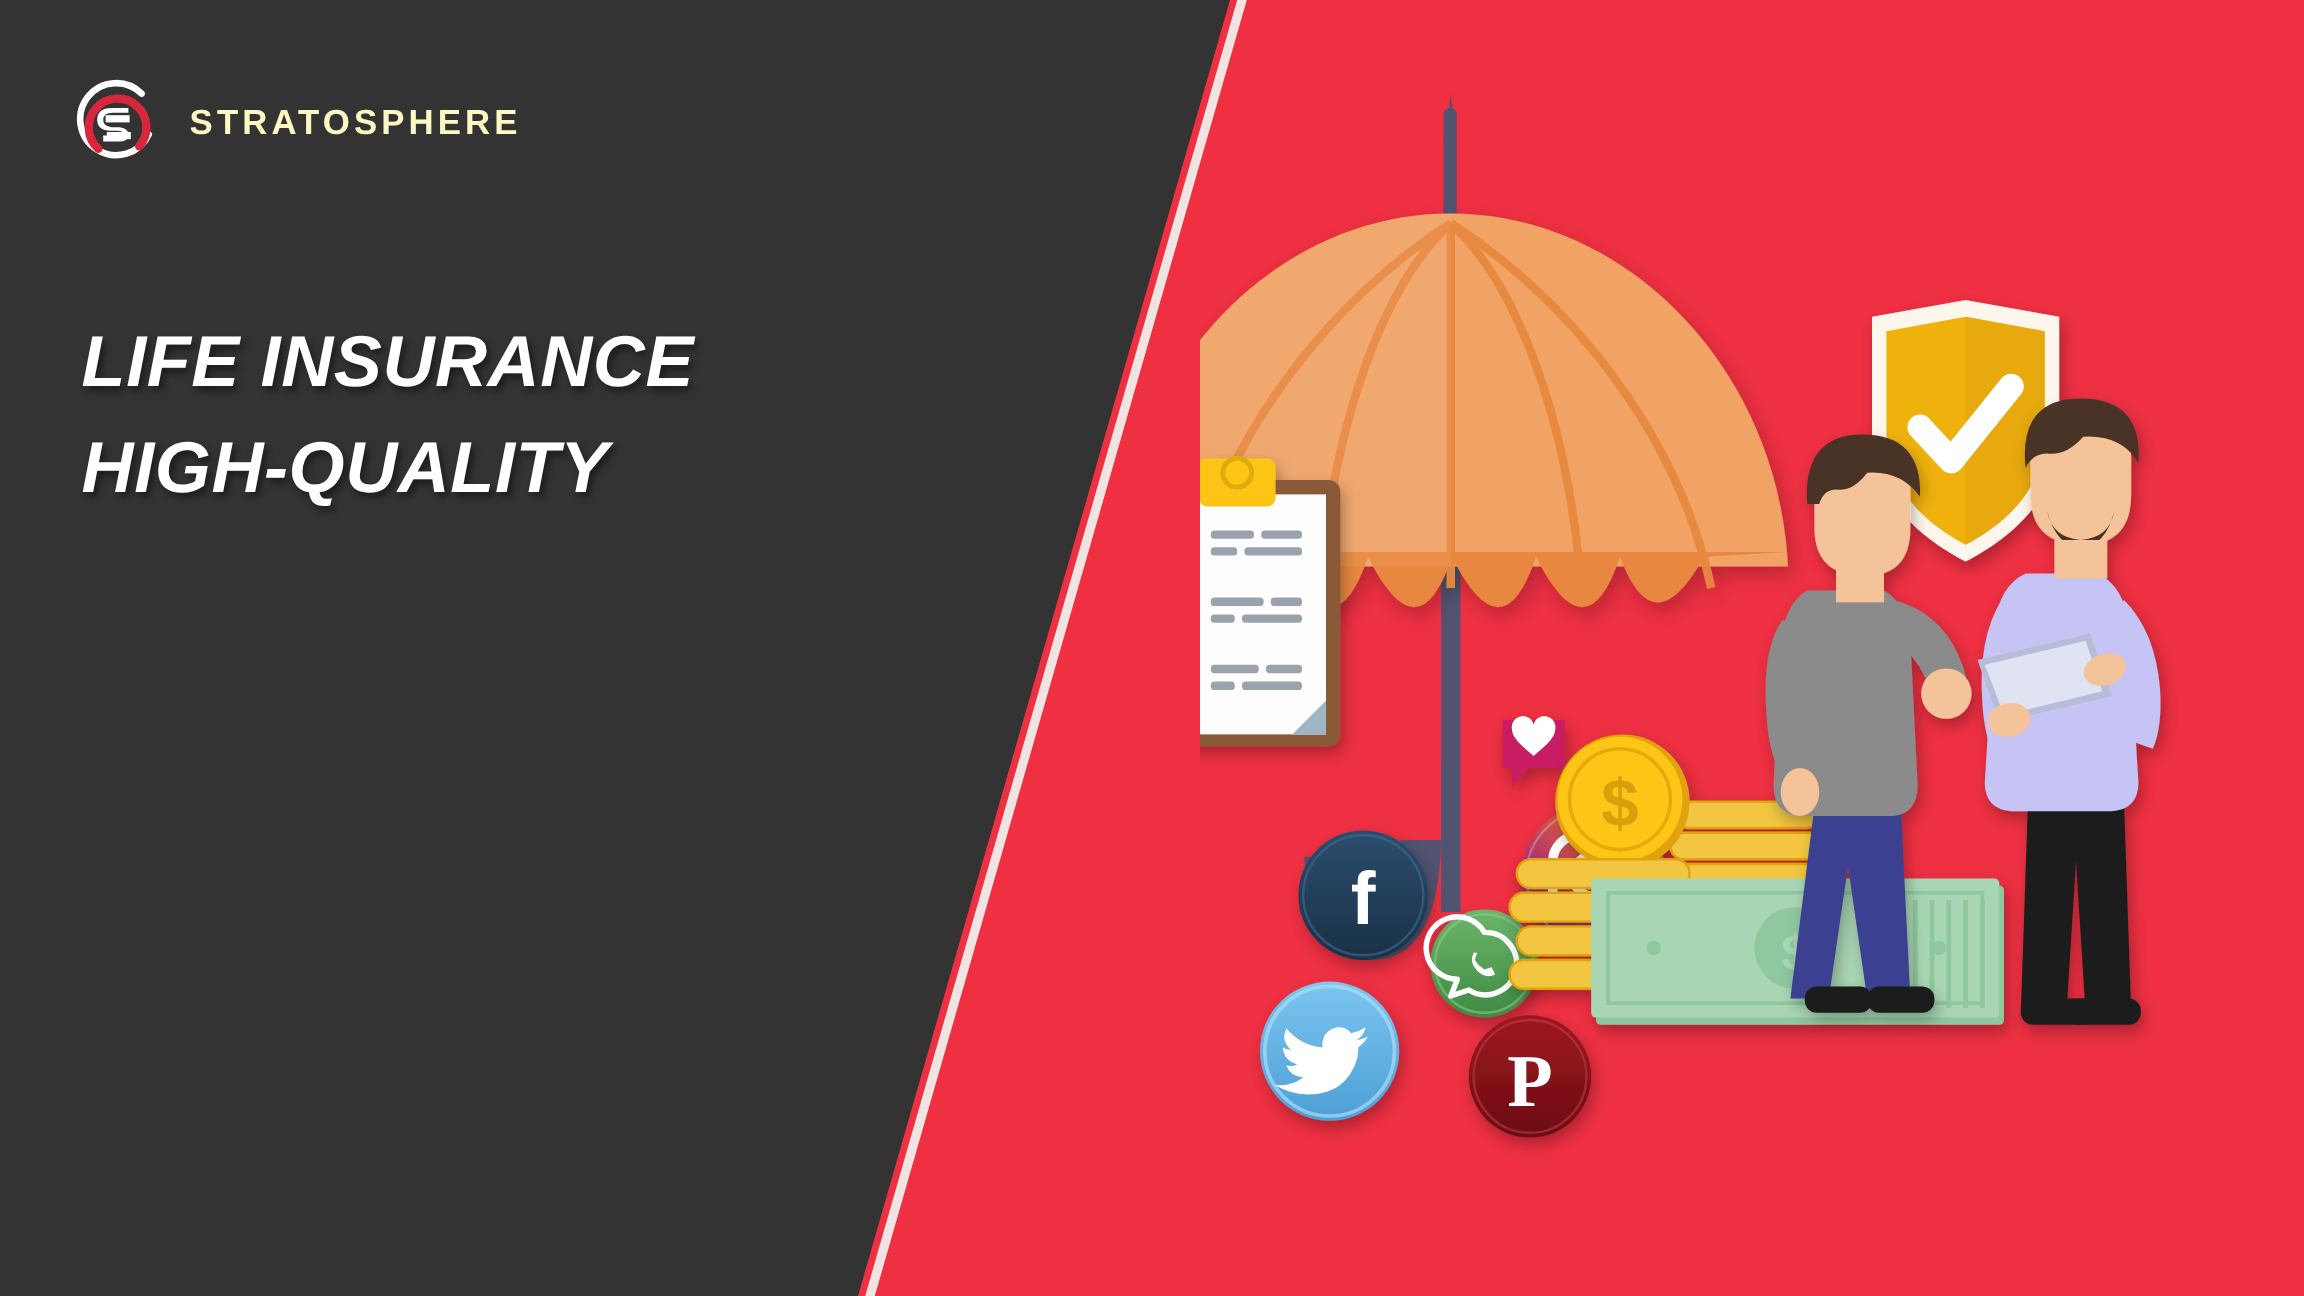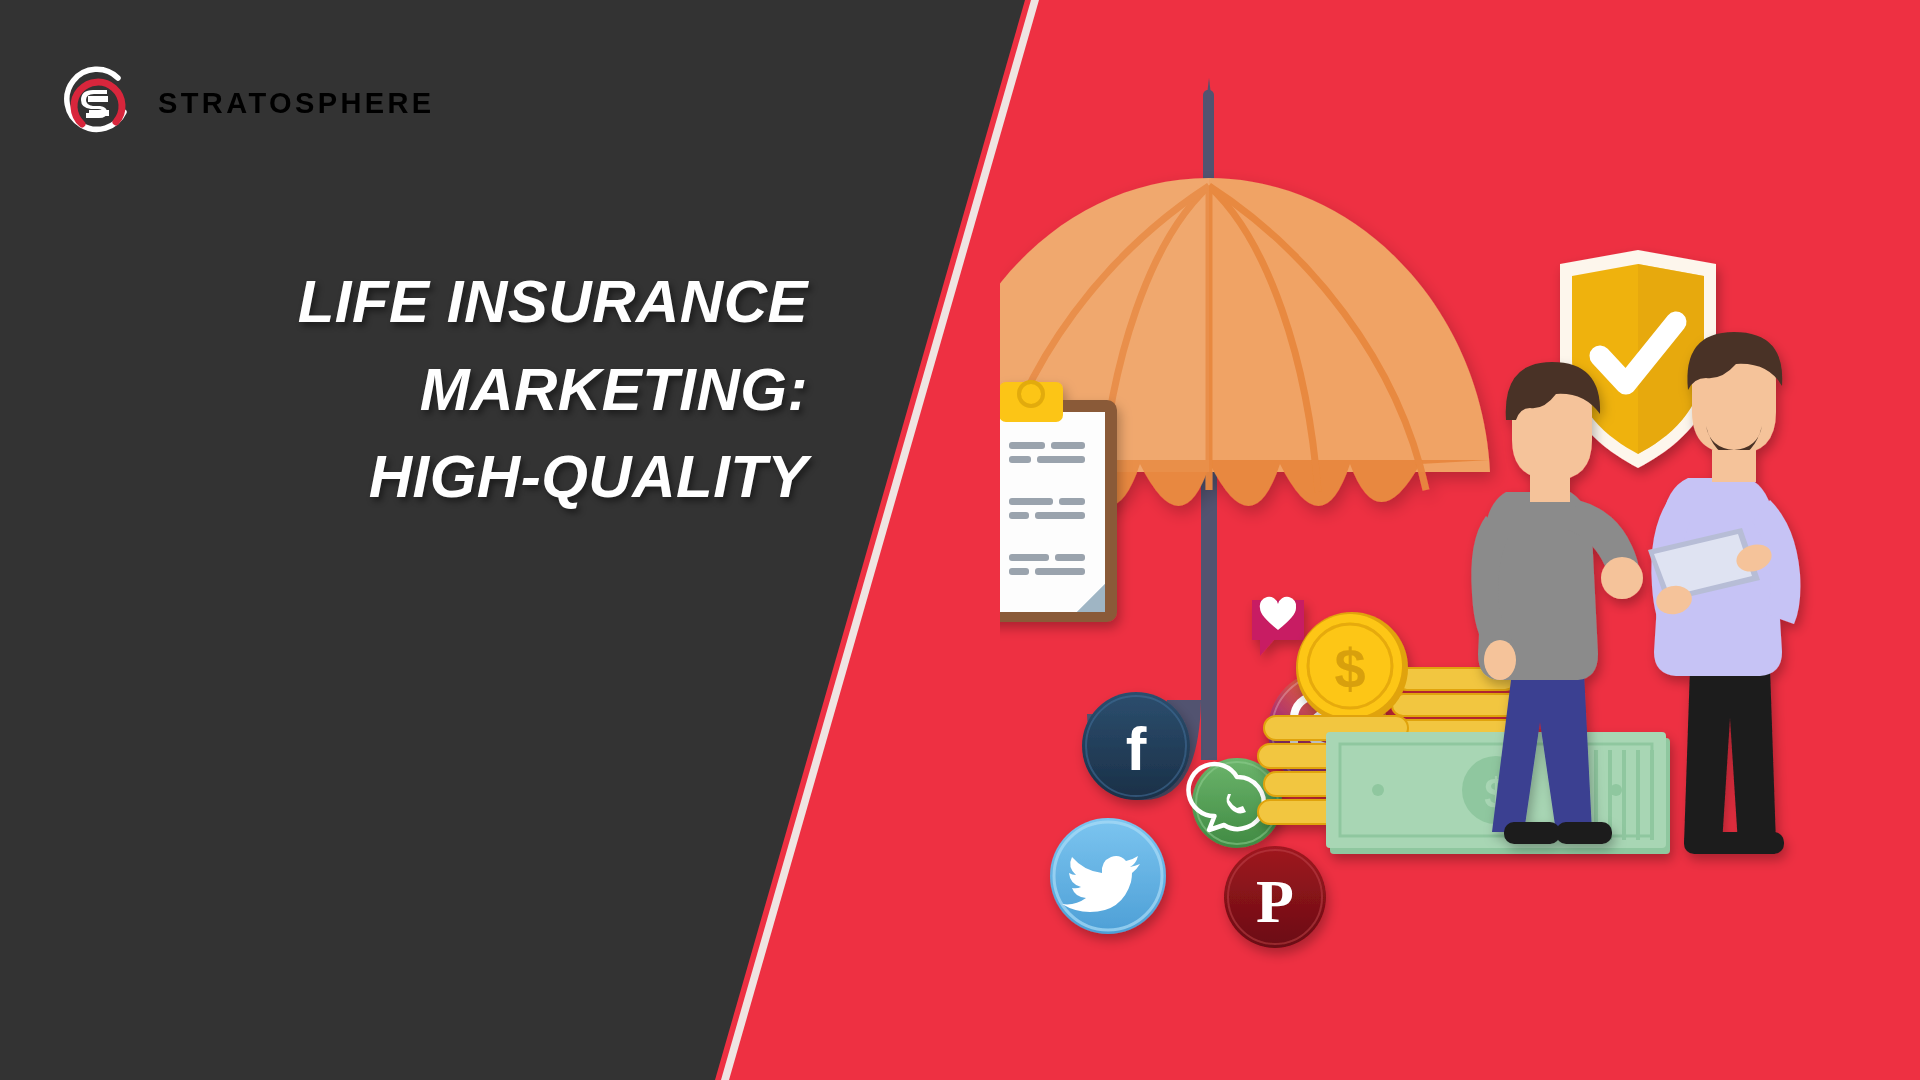--- a/index.html
+++ b/index.html
@@ -33,38 +33,38 @@
   }
 
   
   .logo-row{
     position:absolute; left:62px; top:66px;
     display:flex; align-items:center; gap:22px;
   }
   .logo-mark{ position:relative; width:74px; height:74px; }
   .logo-mark svg{ display:block; }
   .logo-text{
-    color:#000000; font-size:29px; font-weight:700;
+    color:#fef9c3; font-size:29px; font-weight:700;
     letter-spacing:3.4px;
   }
 
   
   .headline{
     position:absolute; left:68px; top:258px;
     width:740px;
     color:#ffffff;
     font-size:60px;
     font-weight:700;
     font-style:italic;
     line-height:1.46;
     letter-spacing:0.5px;
     text-transform:uppercase;
     text-shadow: 3px 4px 6px rgba(0,0,0,.45);
   }
-  .headline .ln{ display:block; white-space:nowrap;text-align:right; }
+  .headline .ln{ display:block; white-space:nowrap; }
 
   
   .illus{ position:absolute; left:1000px; top:60px; width:920px; height:1020px; }
   .illus svg{ display:block; }
 </style>
 </head>
 <body>
 
 <div id="stage">
 
@@ -322,17 +322,16 @@
                  v-5 h12 q4 0 4 -2 q0 -2 -4 -2 h-7 q-10 -1 -10 -9 q0 -10 12 -10 h14z" fill="#ffffff"></path>
         <rect x="26" y="30" width="20" height="6" fill="#ffffff"></rect>
         <rect x="27" y="44" width="20" height="6" fill="#ffffff"></rect>
       </svg>
     </span>
     <span class="logo-text">STRATOSPHERE</span>
   </div>
 
   <h1 class="headline">
     <span class="ln">LIFE INSURANCE</span>
-    <span class="ln">MARKETING:</span>
     <span class="ln">HIGH-QUALITY</span>
   </h1>
 
 </div>
 
 </body></html>

